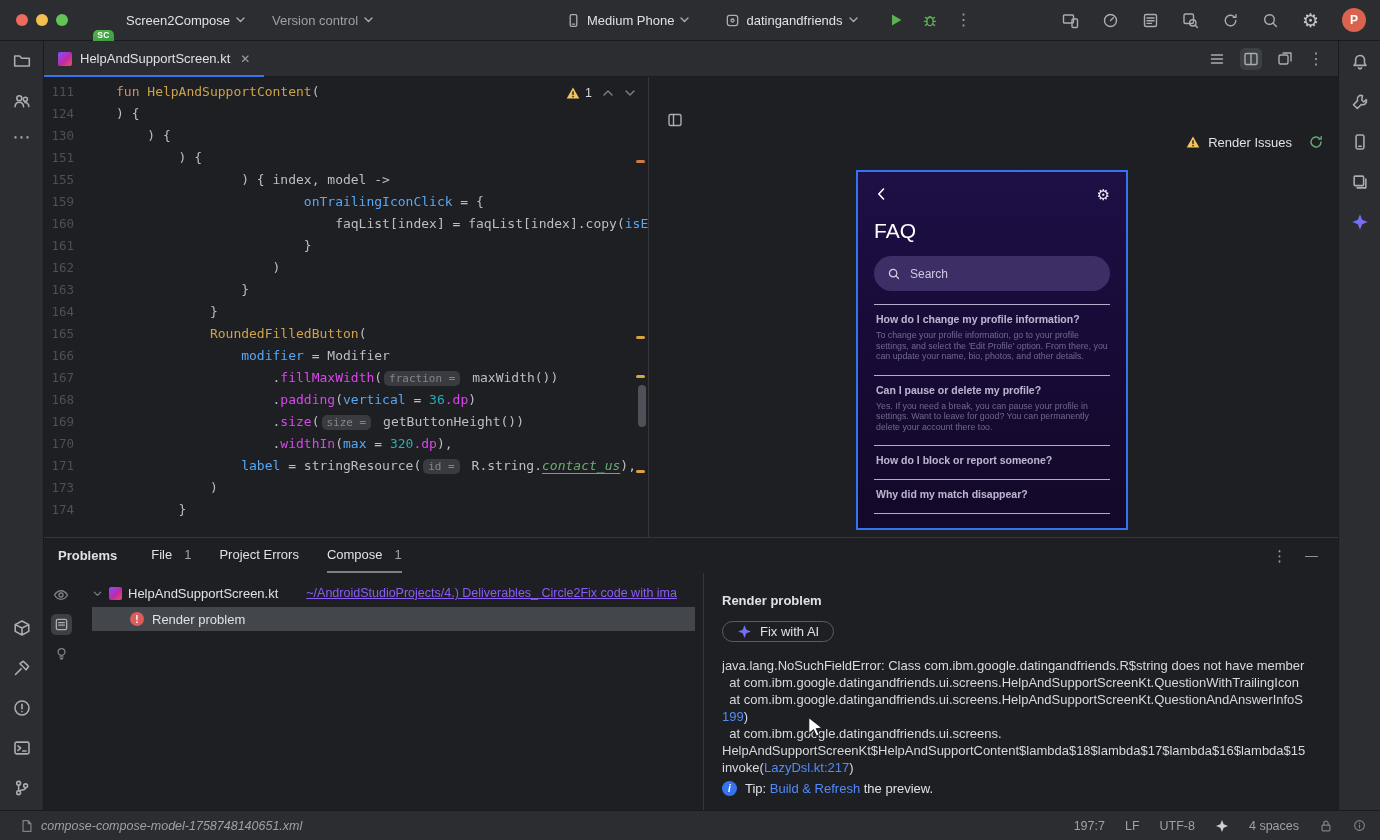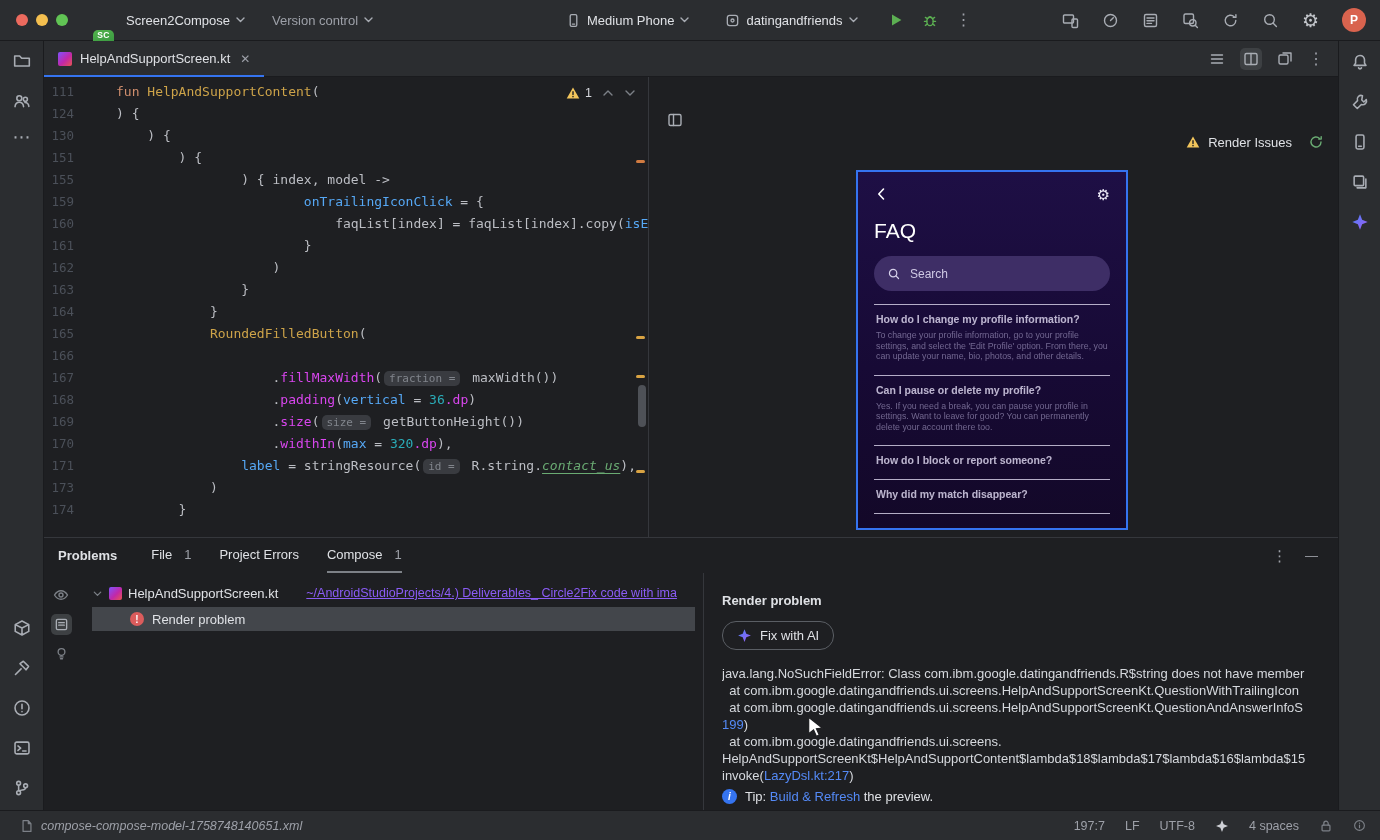--- a/index.html
+++ b/index.html
@@ -101,21 +101,21 @@
   .pb-tree { width:625px; flex:none; padding-top:8px; overflow:hidden; }
   .tree-row1 { height:24px; display:flex; align-items:center; gap:6px; padding-left:14px; white-space:nowrap; overflow:hidden; }
   .tree-path { color:#8b5cf6; font-size:12.5px; margin-left:22px; overflow:hidden; flex:1; min-width:0;text-decoration:underline; }
   .tree-row2 { height:24px; margin:2px 8px 0 14px; background:#43464b; display:flex; align-items:center; gap:8px; padding-left:38px; }
   .err-badge { width:14px; height:14px; border-radius:50%; background:#db5c5c; color:#1e1f22; flex:none;
                display:flex; align-items:center; justify-content:center; font-size:10px; font-weight:bold; }
   .err-badge::after { content:"!"; color:#fff; }
   .pb-split { width:1px; background:#35373c; flex:none; }
   .pb-detail { flex:1; padding:20px 0 0 18px; overflow:hidden; }
   .pd-title { font-weight:bold; }
-  .fix-btn { display:inline-flex; align-items:center; gap:8px; height:29px; padding:0 14px; margin-top:13px;
+  .fix-btn { display:inline-flex; align-items:center; gap:8px; height:21px; padding:0 14px; margin-top:13px;
              border:1px solid #5a5e64; border-radius:14px; background:transparent; color:#dfe1e5; font-size:13px;
              font-family:"Liberation Sans", sans-serif; }
   .trace { margin-top:15px; line-height:17px; color:#d6d9de; white-space:nowrap; overflow:hidden; }
   .lnk { color:#548af7; }
   .tip { display:flex; align-items:center; gap:8px; margin-top:5px; }
   .info-badge { width:15px; height:15px; border-radius:50%; background:#3574f0; color:#fff; flex:none;
                 display:flex; align-items:center; justify-content:center; font-size:10px; font-style:italic; font-weight:bold; }
   .info-badge::after { content:"i"; }
 
   
@@ -346,20 +346,21 @@
           <div class="code-line">
             <span class="ln">164</span>
             <span class="cd" style="padding-left: 12ch;"><span class="tk-pl">}</span></span>
           </div>
           <div class="code-line">
             <span class="ln">165</span>
             <span class="cd" style="padding-left: 12ch;"><span class="tk-fn">RoundedFilledButton</span><span class="tk-pl">(</span></span>
           </div>
           <div class="code-line">
             <span class="ln">166</span>
+            <span class="cd" style="padding-left: 16ch;"><span class="tk-arg">modifier</span><span class="tk-pl"> = Modifier</span></span>
           </div>
           <div class="code-line">
             <span class="ln">167</span>
             <span class="cd" style="padding-left: 20ch;"><span class="tk-pl">.</span><span class="tk-ext">fillMaxWidth</span><span class="tk-pl">(</span><span class="tk-hint">fraction =</span><span class="tk-pl"> maxWidth())</span></span>
           </div>
           <div class="code-line">
             <span class="ln">168</span>
             <span class="cd" style="padding-left: 20ch;"><span class="tk-pl">.</span><span class="tk-ext">padding</span><span class="tk-pl">(</span><span class="tk-arg">vertical</span><span class="tk-pl"> = </span><span class="tk-num">36</span><span class="tk-ext">.dp</span><span class="tk-pl">)</span></span>
           </div>
           <div class="code-line">

